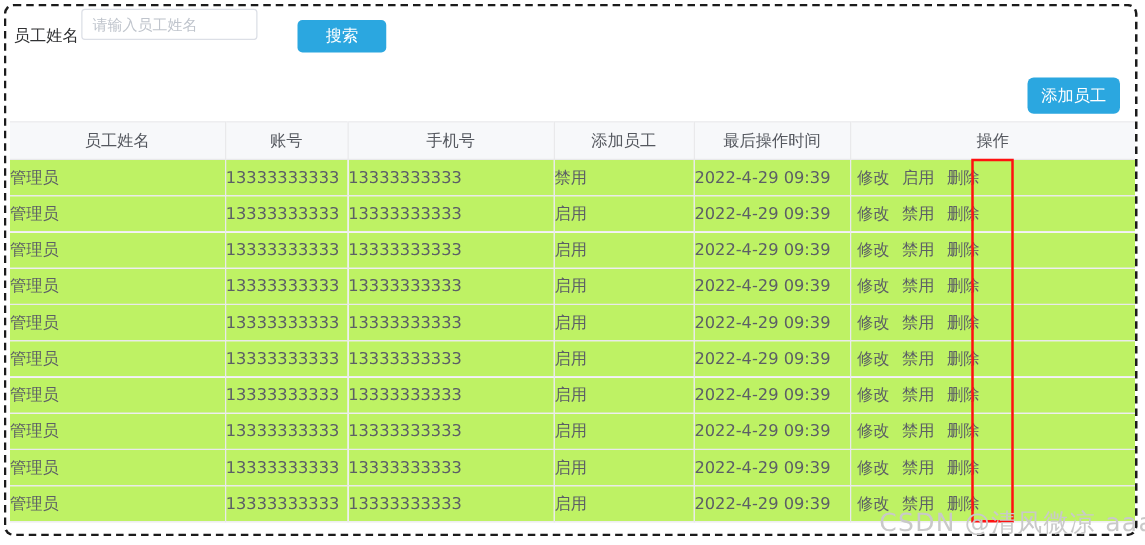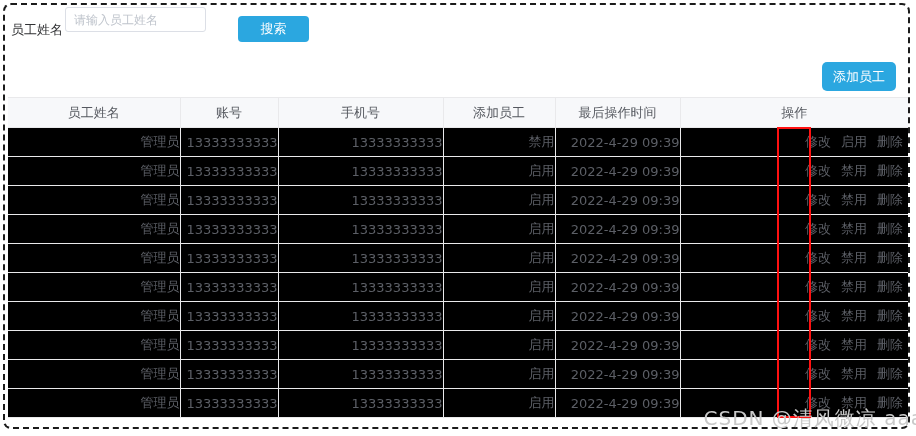--- a/index.html
+++ b/index.html
@@ -44,22 +44,22 @@
     position:absolute;left:3px;top:92px;width:900px;
     border-collapse:collapse;table-layout:fixed;
     font-size:13px;color:var(--text);
     border-top:1px solid var(--border);
   }
   table.emp th{
     height:30px;background:#f7f8fa;font-weight:500;color:#55585f;
     border-bottom:1px solid var(--border);text-align:center;
   }
   table.emp td{
-    height:29px;background:#000000;border-bottom:1px solid var(--border);
-    text-align:right;white-space:nowrap;overflow:hidden;
+    height:29px;background:#bef264;border-bottom:1px solid var(--border);
+    text-align:left;white-space:nowrap;overflow:hidden;
   }
   table.emp th:not(:last-child),
   table.emp td:not(:last-child){border-right:1px solid var(--border);}
   .op{display:inline-block;margin:0 5px;cursor:pointer;font-family:Liberation Mono, monospace;}
 
   
   .red-box{
     position:absolute;border:2px solid var(--annotation);
     pointer-events:none;z-index:5;background:transparent;
   }

